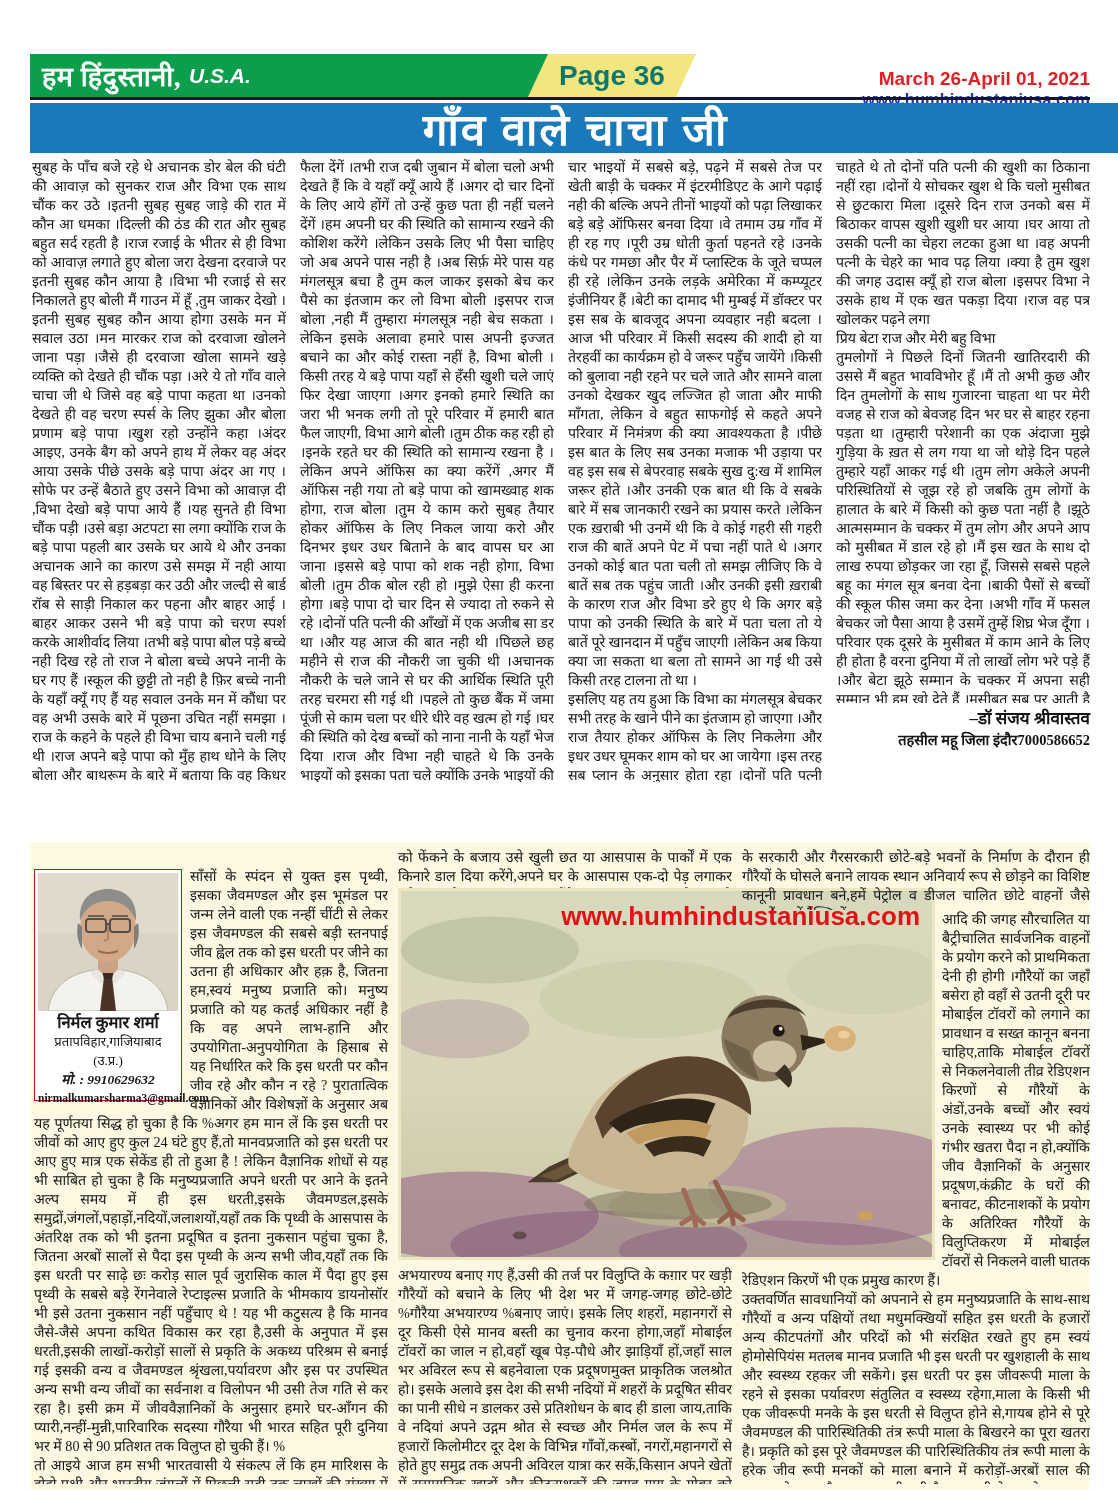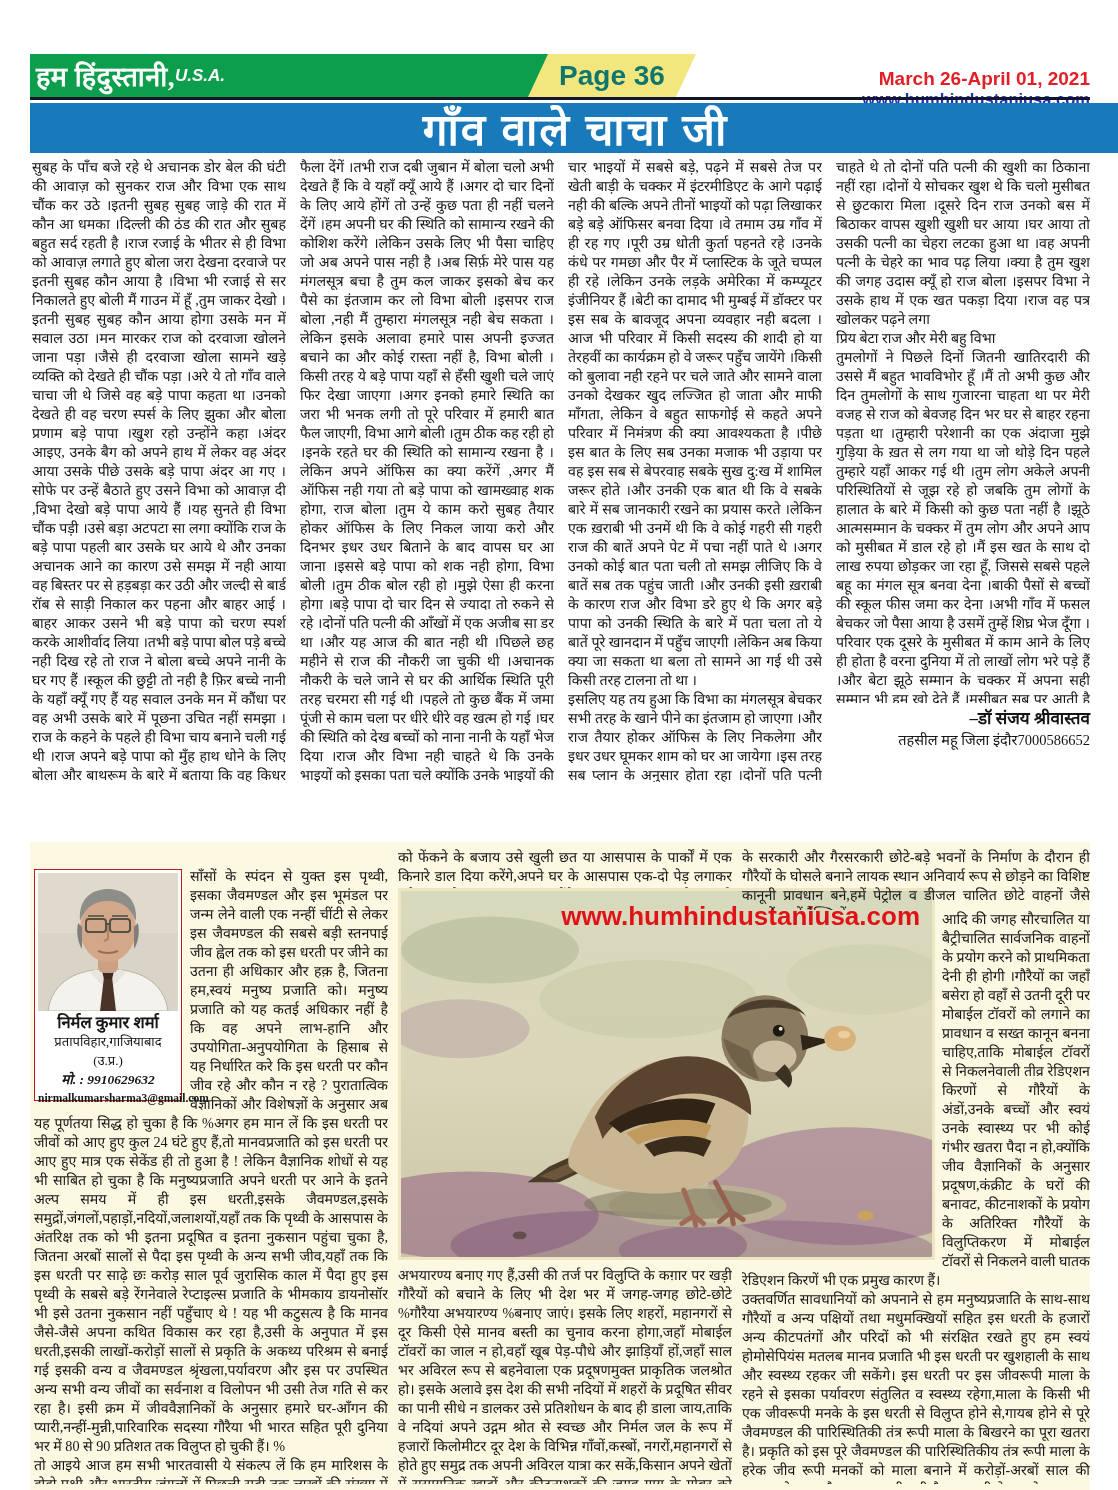--- a/index.html
+++ b/index.html
@@ -4,24 +4,24 @@
 <style>
   html,body{margin:0;padding:0;background:#e8e8e8;}
   .page{
     position:relative;width:1118px;height:1490px;margin:0 auto;background:#ffffff;
     font-family:"Liberation Serif","DejaVu Serif",serif;color:#151515;overflow:hidden;
   }
   
   .masthead-green{
     position:absolute;left:30px;top:54px;width:520px;height:43px;background:#0d9e4d;
     clip-path:polygon(0 0,520px 0,500px 43px,0 43px);
-    display:flex;align-items:center;padding-left:6px;box-sizing:border-box;
+    display:flex;align-items:center;padding-left:12px;box-sizing:border-box;
   }
   .masthead-green .mh-main{color:#fff;font-weight:bold;font-size:27px;letter-spacing:.5px;}
-  .masthead-green .mh-usa{color:#fff;font-weight:bold;font-style:italic;font-size:17px;margin-left:0;font-family:"Liberation Sans",sans-serif;}
+  .masthead-green .mh-usa{color:#fff;font-weight:bold;font-style:italic;font-size:21px;margin-left:8px;font-family:"Liberation Sans",sans-serif;}
   .pagebox{
     position:absolute;left:528px;top:54px;width:168px;height:43px;background:#f2e77f;
     clip-path:polygon(20px 0,168px 0,148px 43px,0 43px);
     display:flex;align-items:center;justify-content:center;
   }
   .pagebox span{font-family:"Liberation Sans",sans-serif;font-weight:bold;font-size:28px;color:#0f766e;}
   .header-right{position:absolute;right:28px;top:52px;text-align:right;font-family:"Liberation Sans",sans-serif;line-height:1.15;}
   .header-right .date{color:#e31e25;font-weight:bold;font-size:19px;margin-top:16px;}
   .header-right .url{color:#2133b4;font-weight:bold;font-size:16.5px;}
   .header-rule{position:absolute;left:30px;top:97px;width:1060px;height:3px;background:#15152a;}
@@ -32,21 +32,21 @@
   }
   .story-banner span{color:#fff;font-weight:bold;font-size:44px;font-family:"Liberation Sans","DejaVu Sans",sans-serif;letter-spacing:2px;}
   
   .story-col{
     position:absolute;top:158px;width:254px;height:624px;overflow:hidden;
     font-size:14.2px;line-height:19px;text-align:justify;white-space:pre-line;
   }
   .c1{left:32px;} .c2{left:300px;} .c3{left:568px;} .c4{left:836px;height:545px;}
   .story-byline{position:absolute;left:836px;top:706px;width:254px;text-align:right;}
   .story-byline .bl-name{font-weight:bold;font-size:17px;}
-  .story-byline .bl-loc{font-weight:normal;font-size:14.5px;}
+  .story-byline .bl-loc{font-weight:bold;font-size:14.5px;}
   
   .feature-banner{
     position:absolute;left:30px;top:788px;width:1060px;height:50px;background:#ee2957;
     display:flex;align-items:center;justify-content:center;
   }
   .feature-banner span{color:#fff;font-weight:bold;font-size:38px;font-family:"Liberation Sans","DejaVu Sans",sans-serif;letter-spacing:1px;}
   .feature-panel{position:absolute;left:30px;top:842px;width:1060px;height:648px;background:#fcf8e2;}
   .feat-text{font-size:14.2px;line-height:19px;text-align:justify;color:#161616;}
   .feat-col-a{position:absolute;left:4px;top:6px;width:354px;height:636px;overflow:hidden;white-space:pre-line;}
   .author-box{

